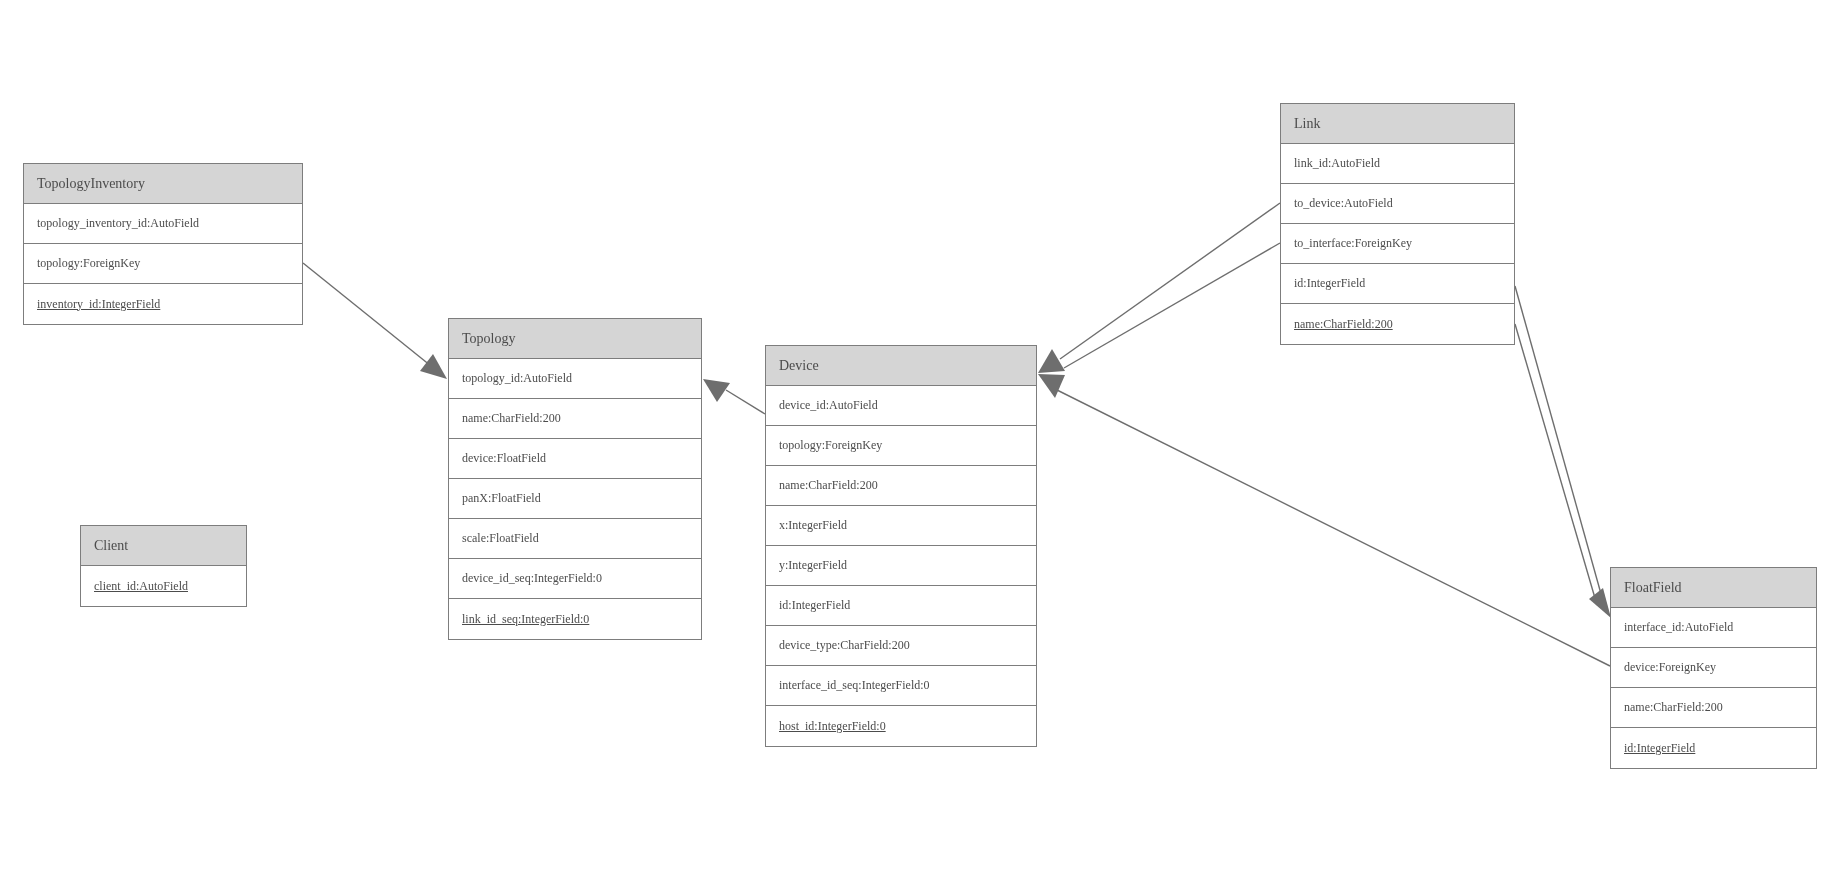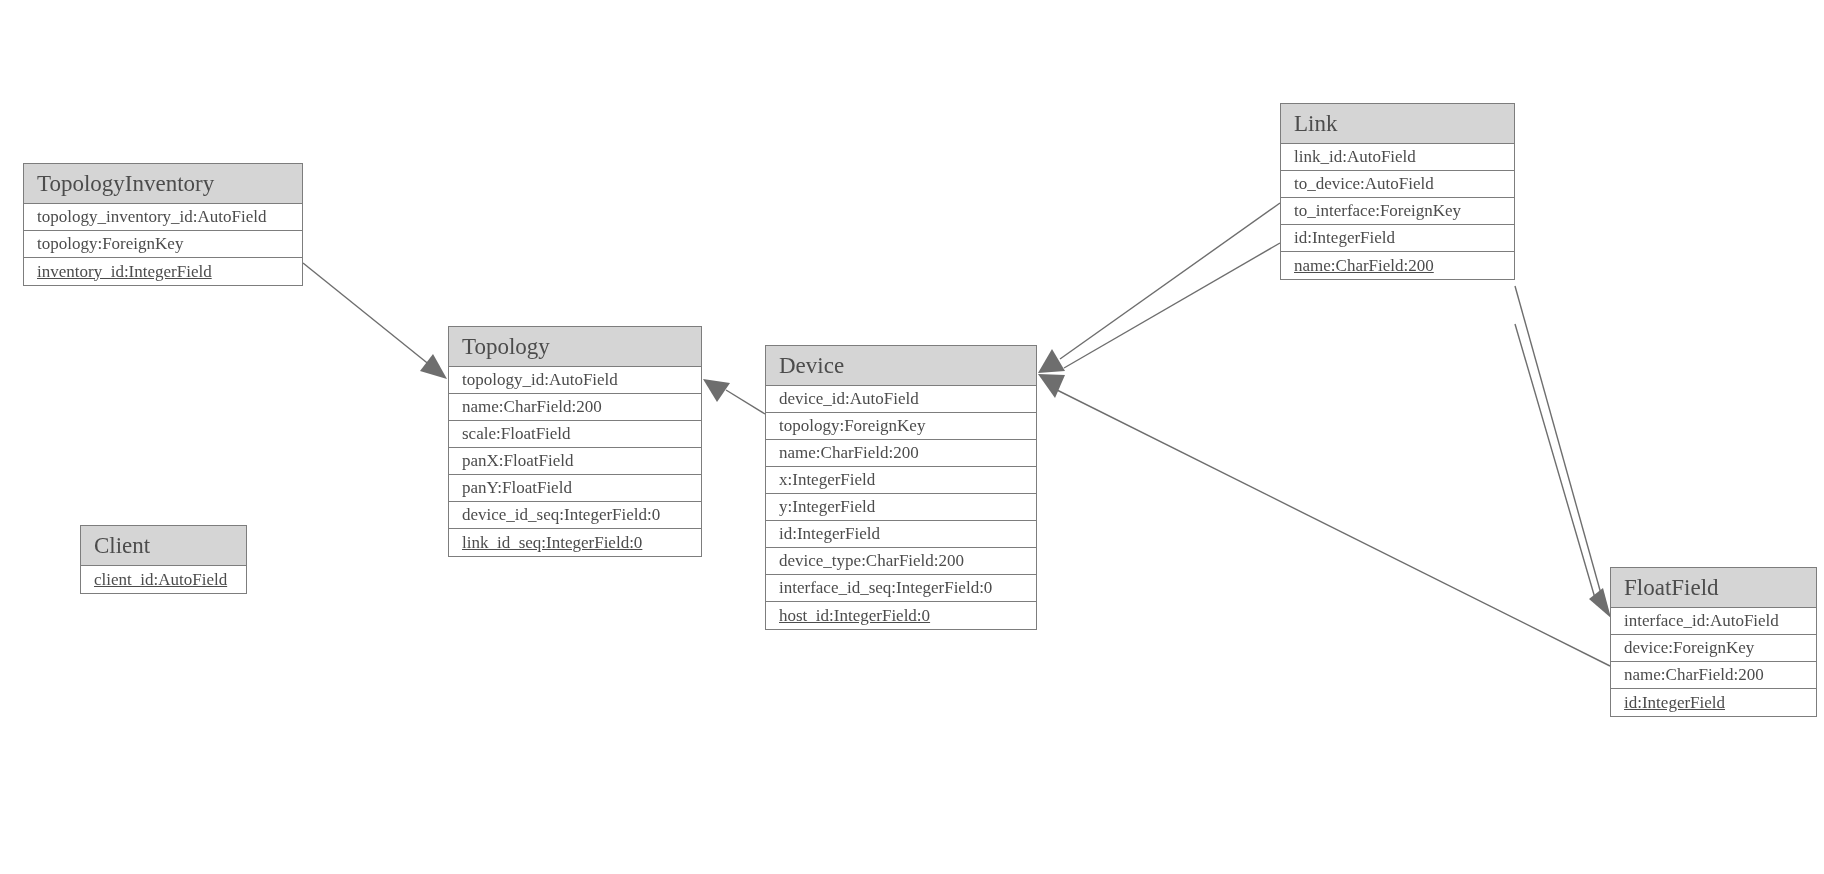--- a/index.html
+++ b/index.html
@@ -26,42 +26,42 @@
     border: 1.5px solid #7d7d7d;
     box-sizing: border-box;
   }
   .entity-header {
     height: 40px;
     background: #d5d5d5;
     border-bottom: 1.5px solid #7d7d7d;
     display: flex;
     align-items: center;
     padding-left: 13px;
-    font-size: 23px;
+    font-size: 14px;
     color: #4c4c4c;
     box-sizing: border-box;
   }
   .entity-row {
-    height: 27px;
+    height: 40px;
     border-bottom: 1px solid #7d7d7d;
     display: flex;
     align-items: center;
     padding-left: 13px;
-    font-size: 17px;
+    font-size: 12px;
     color: #4c4c4c;
     box-sizing: border-box;
     background: #ffffff;
   }
   .entity-row:last-child {
     border-bottom: none;
     text-decoration: underline;
   }
   
   #entity-topology-inventory { left: 23px;   top: 163px; width: 280px; }
-  #entity-topology           { left: 448px;  top: 318px; width: 254px; margin-top: 8px; }
+  #entity-topology           { left: 448px;  top: 318px; width: 254px; }
   #entity-client             { left: 80px;   top: 525px; width: 167px; }
   #entity-device             { left: 765px;  top: 314px; width: 272px; margin-top: 31px; }
   #entity-link               { left: 1280px; top: 103px; width: 235px; }
   #entity-interface          { left: 1610px; top: 567px; width: 207px; }
 </style>
 </head>
 <body>
 
 <div id="canvas">
 
@@ -99,23 +99,23 @@
     <div class="entity-header">TopologyInventory</div>
     <div class="entity-row">topology_inventory_id:AutoField</div>
     <div class="entity-row">topology:ForeignKey</div>
     <div class="entity-row">inventory_id:IntegerField</div>
   </div>
 
   <div class="entity" id="entity-topology">
     <div class="entity-header">Topology</div>
     <div class="entity-row">topology_id:AutoField</div>
     <div class="entity-row">name:CharField:200</div>
+    <div class="entity-row">device:FloatField</div>
+    <div class="entity-row">panX:FloatField</div>
     <div class="entity-row">scale:FloatField</div>
-    <div class="entity-row">panX:FloatField</div>
-    <div class="entity-row">panY:FloatField</div>
     <div class="entity-row">device_id_seq:IntegerField:0</div>
     <div class="entity-row">link_id_seq:IntegerField:0</div>
   </div>
 
   <div class="entity" id="entity-client">
     <div class="entity-header">Client</div>
     <div class="entity-row">client_id:AutoField</div>
   </div>
 
   <div class="entity" id="entity-device">

